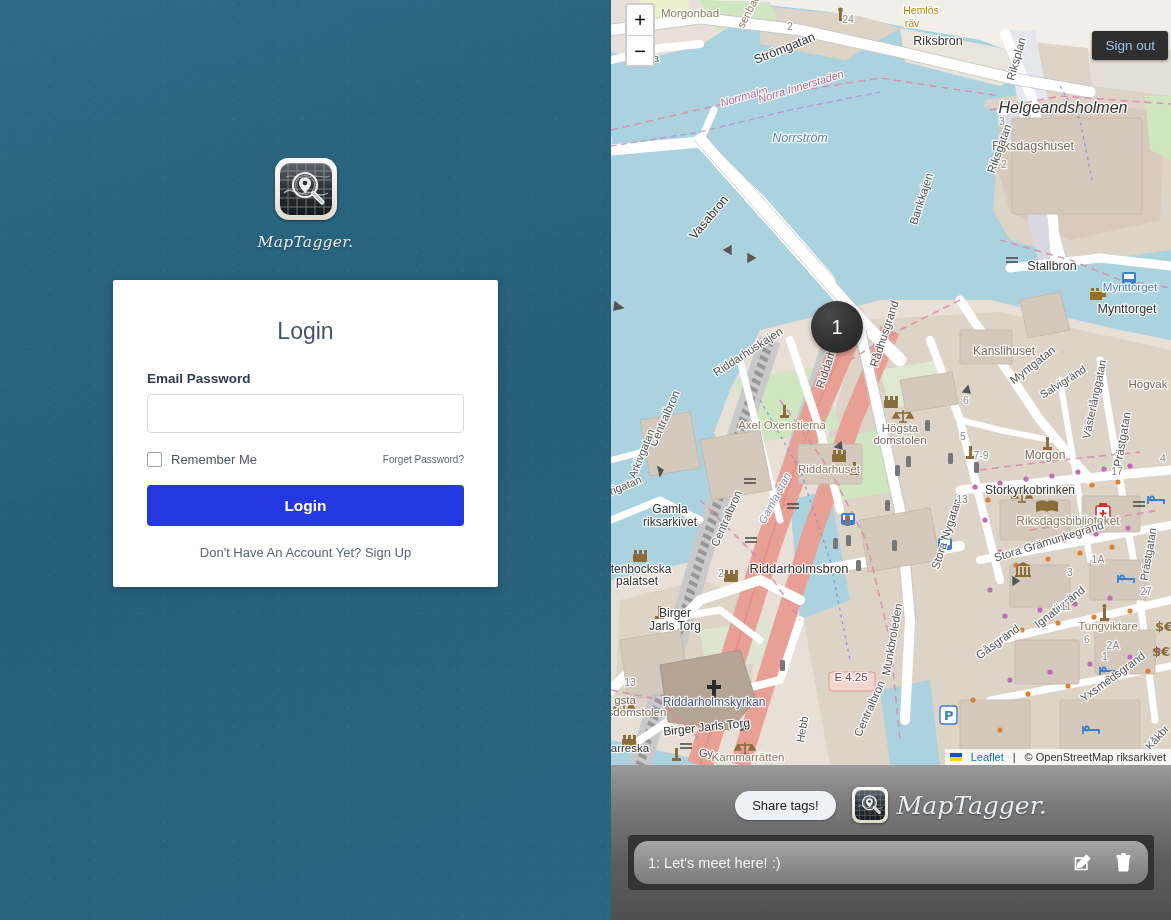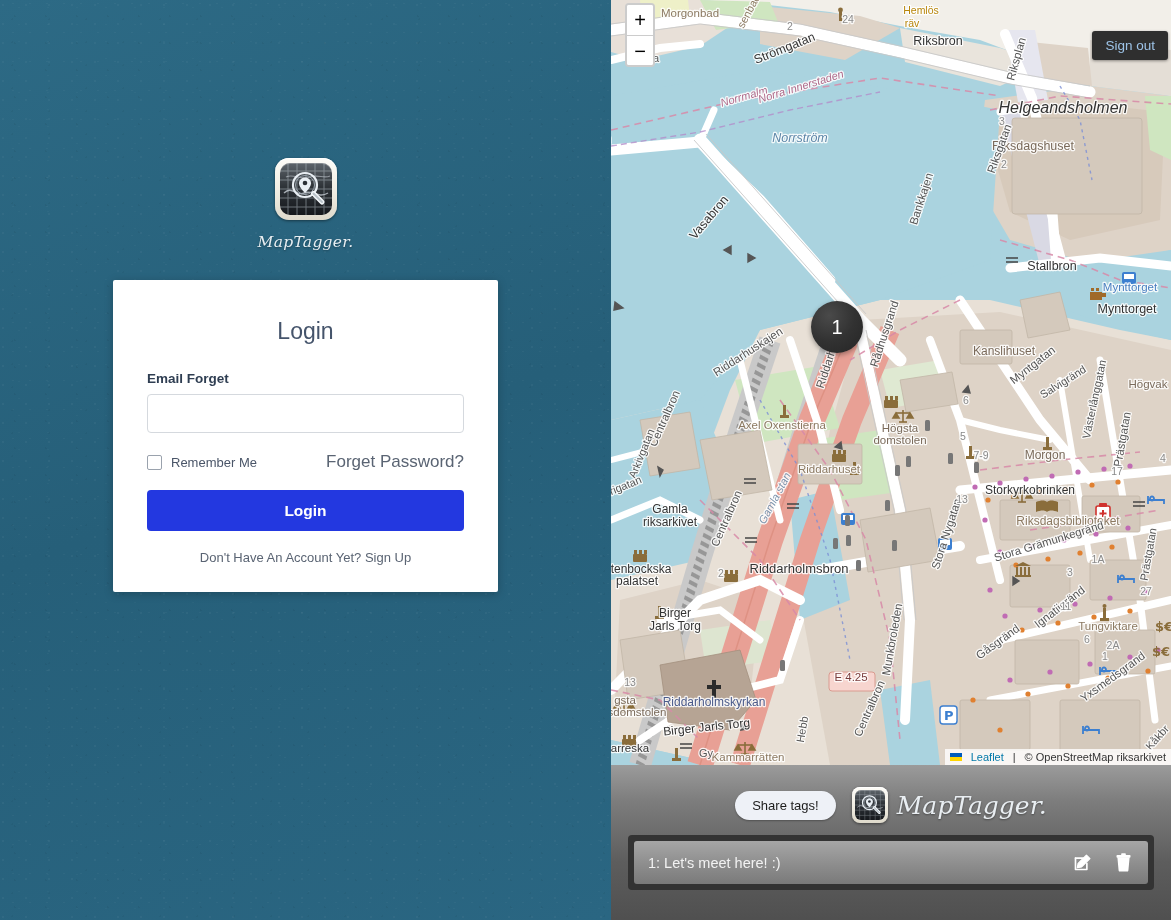--- a/index.html
+++ b/index.html
@@ -83,21 +83,21 @@
   .opts-row {
     display: flex; align-items: center; justify-content: space-between;
     margin-top: 19px; margin-bottom: 18px;
   }
   .remember { display: flex; align-items: center; gap: 9px; cursor: pointer; }
   .cbox {
     width: 15px; height: 15px; border: 1.6px solid #9aa2ad;
     border-radius: 2px; background: #fff; display: inline-block;
   }
   .remember-label { font-size: 13px; color: #4a5568; }
-  .forget-link { font-size: 17px; color: #5a6473; text-decoration: none; }
+  .forget-link { font-size: 10px; color: #5a6473; text-decoration: none; }
 
   .login-btn {
     display: block; width: 100%; height: 41px;
     background: #2338e0; border: none; border-radius: 4px;
     color: #fff; font-size: 15.5px; font-weight: bold;
     cursor: pointer; font-family: "Liberation Sans", sans-serif;
   }
   .signup-row { text-align: center; margin-top: 17px; }
   .signup-link { font-size: 13px; color: #5a6473; text-decoration: none; }
 
@@ -179,21 +179,21 @@
     font-size: 25px; color: #e9eef2;
     text-shadow: 0 1px 2px rgba(0,0,0,.4);
   }
 
   .tag-list {
     margin: 8px 17px 0 17px;
     background: #333333; border-radius: 4px; padding: 6px;
   }
   .tag-row {
     display: flex; align-items: center;
-    height: 43px; border-radius: 3px;
+    height: 43px; border-radius: 14px;
     background: linear-gradient(180deg, #a6a6a6 0%, #8d8d8d 55%, #7a7a7a 100%);
     padding: 0 14px; cursor: pointer;
   }
   .tag-text { flex: 1; color: #f2f2f2; font-size: 14.5px; }
   .tag-actions { display: flex; align-items: center; gap: 20px; }
   .icon-btn { cursor: pointer; display:flex; align-items:center; justify-content:center; }
   .icon-btn svg { display: block; }
 </style>
 </head>
 <body>
@@ -221,21 +221,21 @@
           </svg>
         </div>
       </div>
       <div class="brand-name">MapTagger.</div>
     </div>
 
     <div class="login-card">
       <div class="login-title">Login</div>
 
       <div class="field-block">
-        <label class="field-label">Email Forget</label>
+        <label class="field-label">Email Password</label>
         <input class="text-input" type="email" placeholder="" style="">
       </div>
 
 
       <div class="opts-row">
         <div class="remember">
           <span class="cbox"></span>
           <span class="remember-label">Remember Me</span>
         </div>
         <a class="forget-link" href="#">Forget Password?</a>

